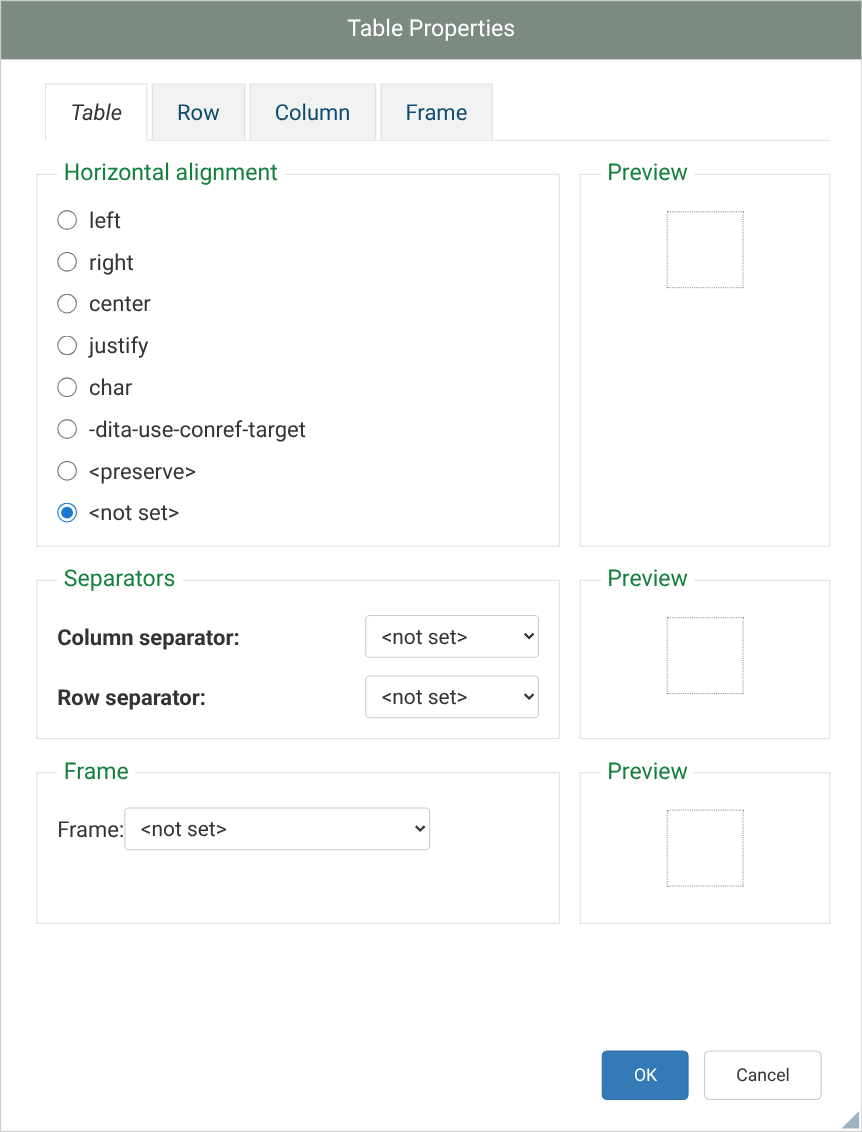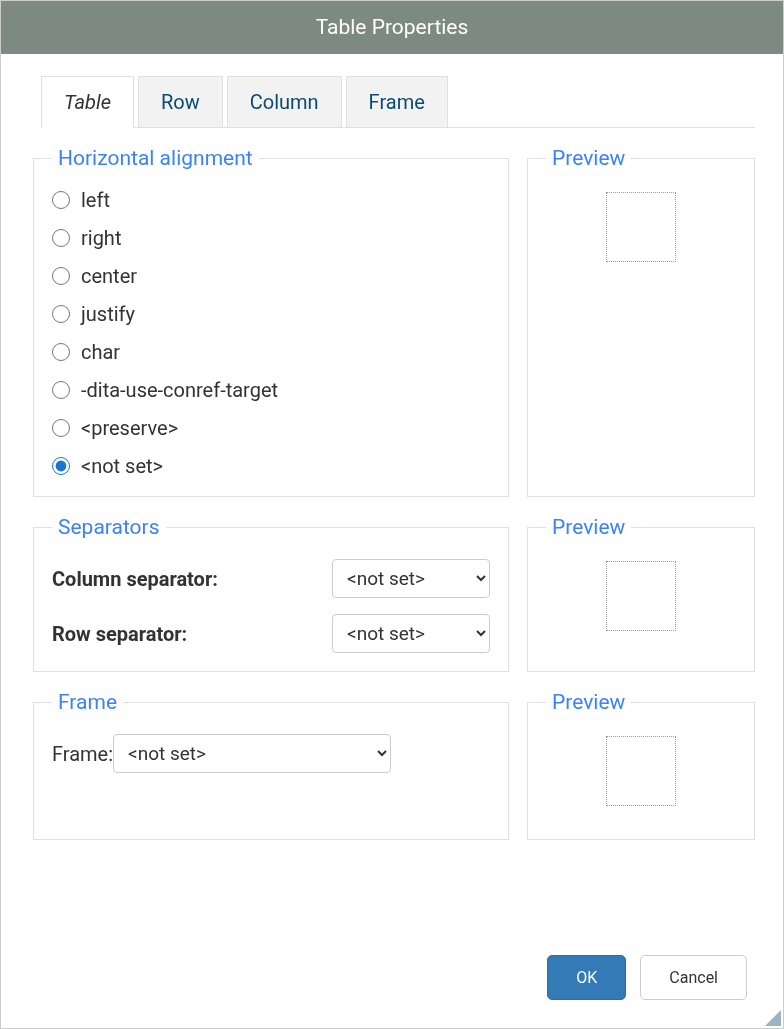--- a/index.html
+++ b/index.html
@@ -65,21 +65,21 @@
       display: flex;
       gap: 18px;
     }
     fieldset {
       border: 1px solid #e0e0e0;
       padding: 14px 18px 18px 18px;
       position: relative;
     }
     legend {
       font-size: 21px;
-      color: #3b82f6;
+      color: #15803d;
       padding: 0 6px;
     }
     .left-col {
       flex: 1;
     }
     .preview-col {
       width: 228px;
       display: flex;
       justify-content: center;
       align-items: flex-start;

